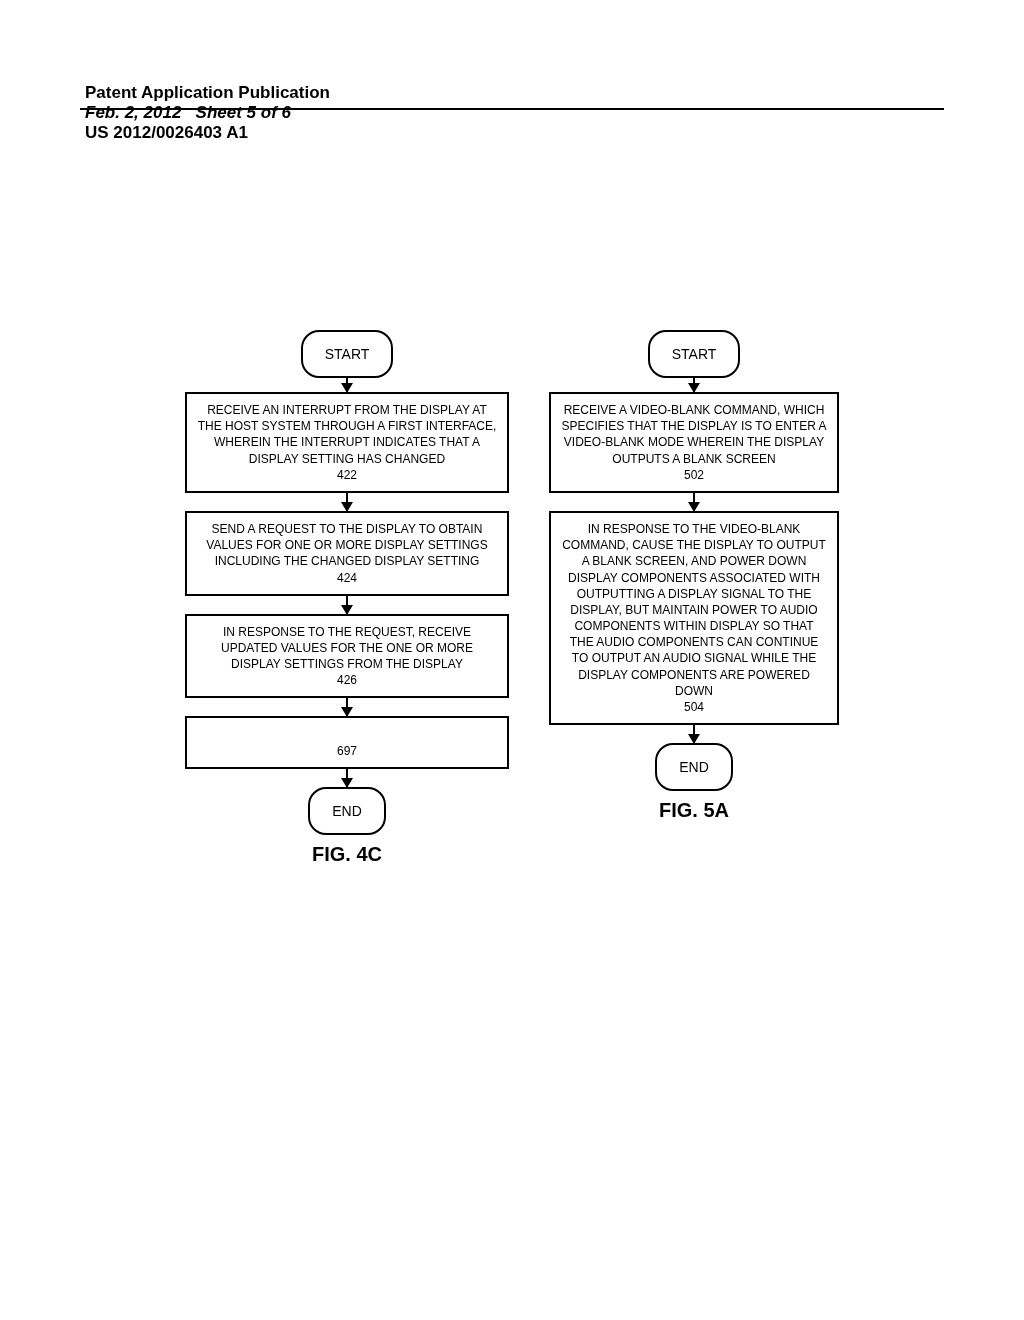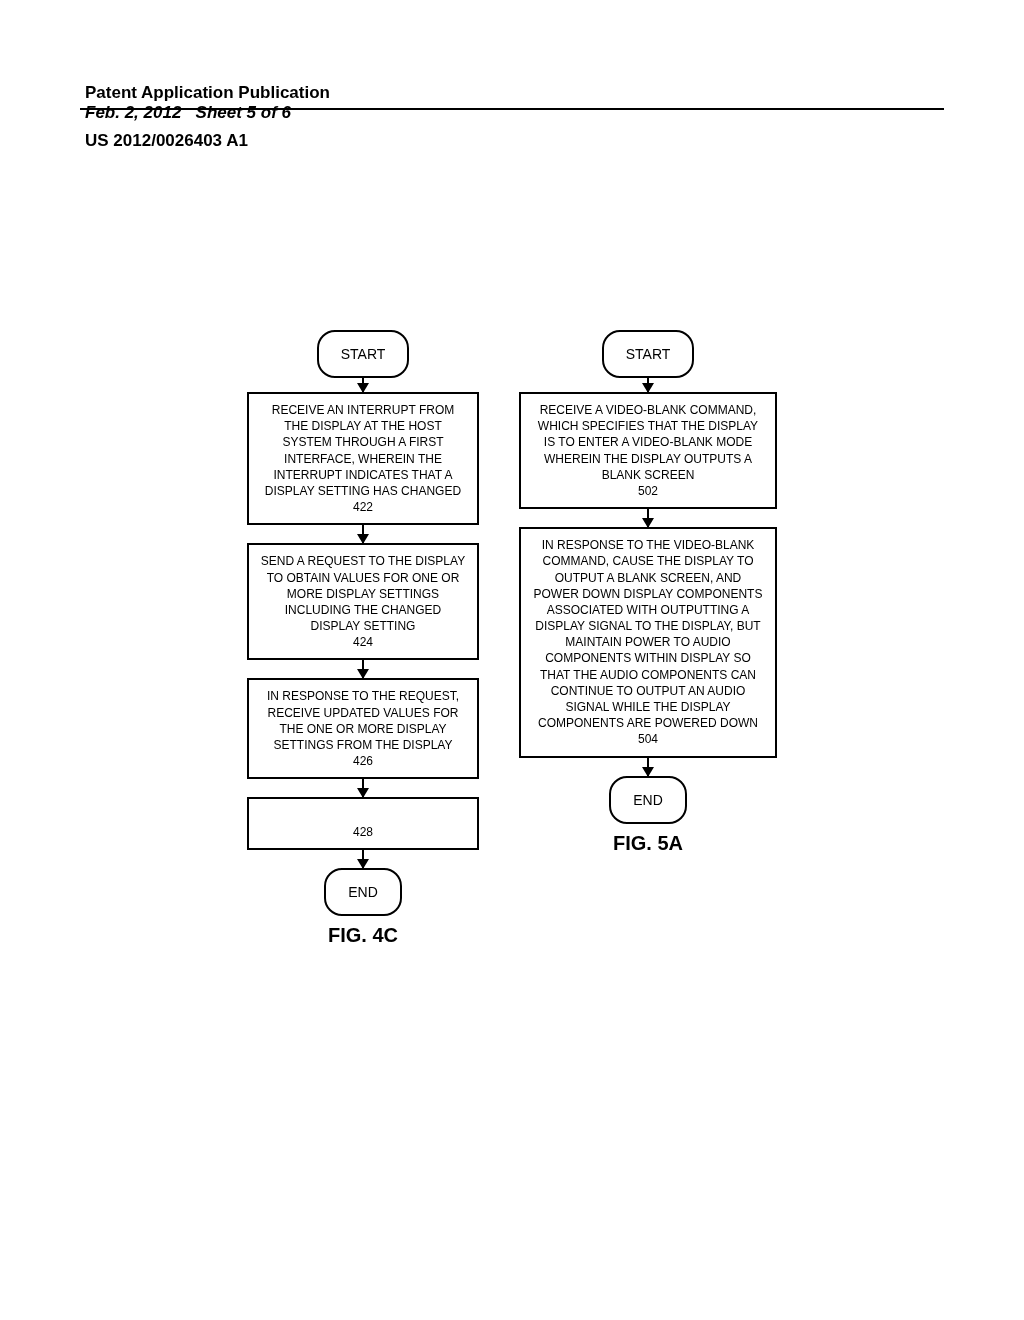--- a/index.html
+++ b/index.html
@@ -28,21 +28,20 @@
     }
     .header-left {
       font-weight: bold;
     }
     .header-center {
       font-weight: bold;
       font-style: italic;
     }
     .header-right {
       font-weight: bold;
-      margin-top: 8px;
     }
     .header-line {
       position: absolute;
       top: 108px;
       left: 80px;
       right: 80px;
       border-top: 2px solid #000;
     }
     .content {
       position: absolute;
@@ -66,24 +65,24 @@
       font-weight: normal;
       background: white;
     }
     .box {
       border: 2px solid #000;
       padding: 8px 10px;
       text-align: center;
       font-size: 12px;
       line-height: 1.35;
       background: white;
-      width: 232px;
+      width: 324px;
     }
     .box-wide {
-      width: 258px;
+      width: 290px;
     }
     .arrow {
       width: 2px;
       height: 18px;
       background: #000;
       position: relative;
     }
     .arrow::after {
       content: '';
       position: absolute;
@@ -141,21 +140,21 @@
       <span>424</span>
     </div>
     <div class="arrow"></div>
     <div class="box">
       <span>IN RESPONSE TO THE REQUEST, RECEIVE UPDATED VALUES FOR THE ONE OR MORE DISPLAY SETTINGS FROM THE DISPLAY</span><br>
       <span>426</span>
     </div>
     <div class="arrow"></div>
     <div class="box">
       <br>
-      <span>428</span>
+      <span>697</span>
     </div>
     <div class="arrow"></div>
     <div class="terminal">END</div>
     <div class="fig-label">FIG. 4C</div>
   </div>
 
   <div class="flowchart">
     <div class="terminal">START</div>
     <div class="arrow arrow-short"></div>
     <div class="box box-wide">

